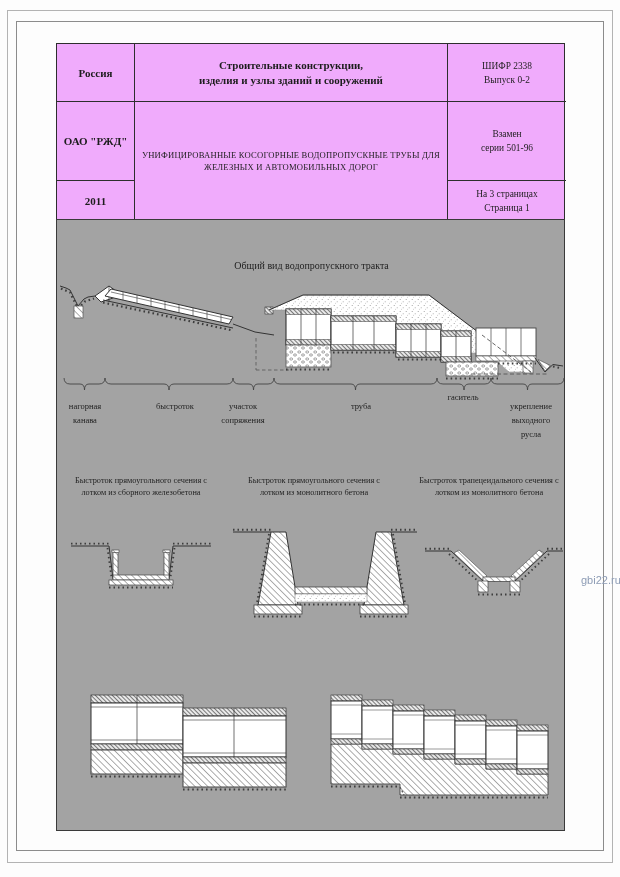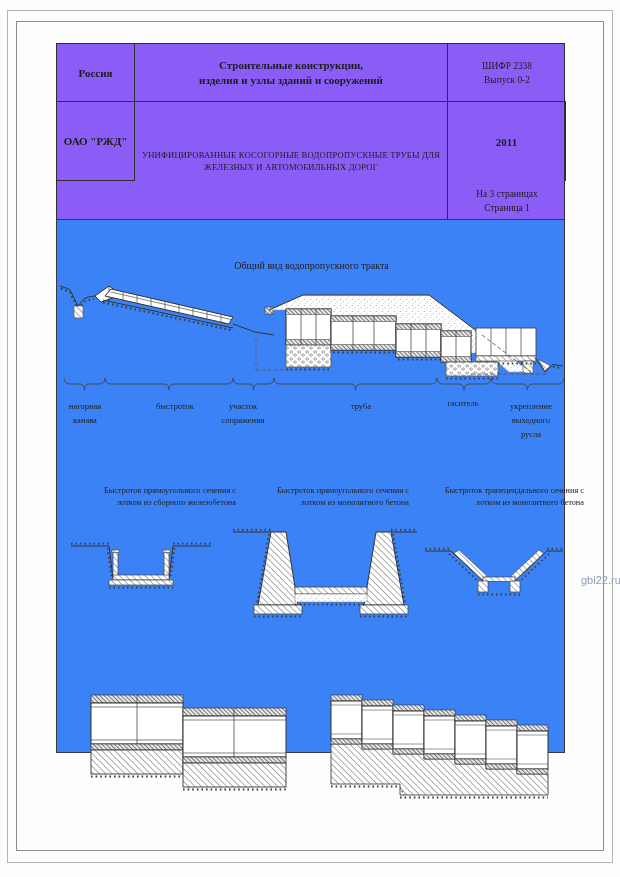--- a/index.html
+++ b/index.html
@@ -8,46 +8,46 @@
     font-family:"Liberation Serif","DejaVu Serif",serif;color:#1d1d1d;
     overflow:hidden;
   }
   .outer-border{position:absolute;left:7px;top:10px;width:604px;height:851px;border:1px solid #b3b3b3;}
   .inner-border{position:absolute;left:16px;top:21px;width:586px;height:828px;border:1px solid #8c8c8c;}
 
   
   .title-block{
     position:absolute;left:56px;top:43px;width:509px;height:224px;
     display:grid;grid-template-columns:78px 313px 118px;grid-template-rows:58px 79px 39px;
-    border:1.6px solid #2e2e2e;box-sizing:border-box;background:#8b5cf6;
+    border:1.6px solid #2e2e2e;box-sizing:border-box;background:#f0abfc;
   }
   .cell{display:flex;align-items:center;justify-content:center;text-align:center;box-sizing:border-box;padding:2px 6px;}
   .br{border-right:1.6px solid #2e2e2e;}
   .bb{border-bottom:1.6px solid #2e2e2e;}
   .c-country,.c-org,.c-year{font-weight:bold;font-size:11px;}
   .c-series{font-weight:bold;font-size:11px;line-height:15px;}
   .c-doc{font-size:8.6px;line-height:12.5px;letter-spacing:.2px;grid-column:2;grid-row:2/4;}
   .c-right{font-size:9.4px;line-height:14px;}
   .pre{white-space:pre-line;}
 
   
   .drawing-frame{
-    position:absolute;left:56px;top:219px;width:509px;height:534px;
-    border:1.8px solid #3a3a3a;box-sizing:border-box;background:#3b82f6;
+    position:absolute;left:56px;top:219px;width:509px;height:612px;
+    border:1.8px solid #3a3a3a;box-sizing:border-box;background:#a3a3a3;
   }
   .dtitle{position:absolute;left:0;width:509px;text-align:center;font-size:10px;color:#222;}
   .t-general{top:40px;}
   .t-cross{top:230px;}
   .t-middle{top:432px;}
   .gv-label{
     position:absolute;text-align:center;font-size:8.5px;line-height:14px;color:#222;
     transform:translateX(-50%);white-space:pre-line;
   }
   .cs-caption{
-    position:absolute;top:265px;width:190px;text-align:right;font-size:8.3px;line-height:11.5px;color:#222;
+    position:absolute;top:255px;width:190px;text-align:center;font-size:8.3px;line-height:11.5px;color:#222;
     transform:translateX(-50%);white-space:pre-line;
   }
   svg{position:absolute;left:0;}
   .svg-main{top:60px;}
   .svg-braces{top:158px;}
   .svg-cross{top:299px;}
   .svg-bottom{top:466px;}
 
   .watermark{
     position:absolute;left:581px;top:554px;font-family:"Liberation Sans","DejaVu Sans",sans-serif;
@@ -87,20 +87,22 @@
 
   <div class="title-block">
     <div class="cell br bb c-country">Россия</div>
     <div class="cell br bb c-series pre">Строительные конструкции,
 изделия и узлы зданий и сооружений</div>
     <div class="cell bb c-right pre">ШИФР 2338
 Выпуск 0-2</div>
 
     <div class="cell br bb c-org">ОАО "РЖД"</div>
     <div class="cell br c-doc">УНИФИЦИРОВАННЫЕ КОСОГОРНЫЕ ВОДОПРОПУСКНЫЕ ТРУБЫ ДЛЯ ЖЕЛЕЗНЫХ И АВТОМОБИЛЬНЫХ ДОРОГ</div>
+    <div class="cell bb c-right pre">Взамен
+серии 501-96</div>
 
     <div class="cell br c-year">2011</div>
     <div class="cell c-right pre" style="grid-column:3;grid-row:3;">На 3 страницах
 Страница 1</div>
   </div>
 
   <div class="drawing-frame">
 
     <div class="dtitle t-general">Общий вид водопропускного тракта</div>
 
@@ -178,21 +180,21 @@
         <path d="M434,0 Q434,6 440,6 L466,6 Q470.5,6 470.5,12 Q470.5,6 475,6 L501,6 Q507,6 507,0"></path>
       </g>
     </svg>
 
     <div class="gv-label" style="left:28px;top:179px;">нагорная
 канава</div>
     <div class="gv-label" style="left:118px;top:179px;">быстроток</div>
     <div class="gv-label" style="left:186px;top:179px;">участок
 сопряжения</div>
     <div class="gv-label" style="left:304px;top:179px;">труба</div>
-    <div class="gv-label" style="left:406px;top:176px;">гаситель</div>
+    <div class="gv-label" style="left:406px;top:170px;">гаситель</div>
     <div class="gv-label" style="left:474px;top:179px;">укрепление
 выходного
 русла</div>
 
 
     <div class="cs-caption" style="left:84px;">Быстроток прямоугольного сечения с
 лотком из сборного железобетона</div>
     <div class="cs-caption" style="left:257px;">Быстроток прямоугольного сечения с
 лотком из монолитного бетона</div>
     <div class="cs-caption" style="left:432px;">Быстроток трапецеидального сечения с

